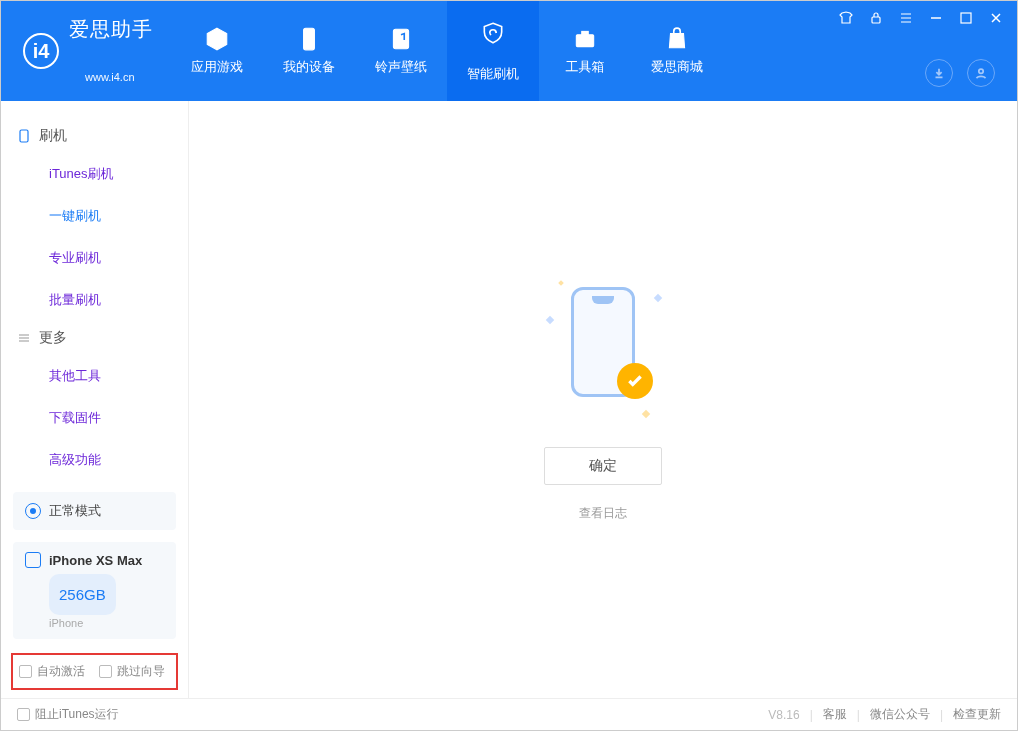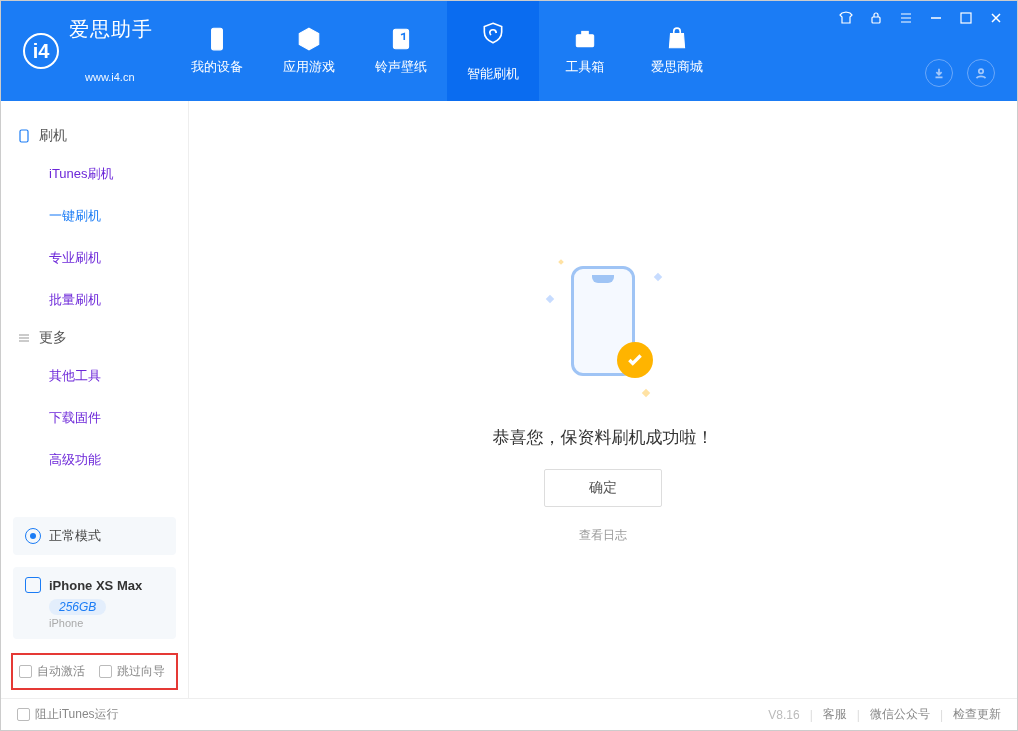--- a/index.html
+++ b/index.html
@@ -29,21 +29,21 @@
 .side-item { padding: 12px 16px 12px 48px; font-size: 13px; color: #6d28d9; cursor: pointer; }
 .side-item.active { color: #1b7cf5; }
 .side-spacer { flex: 1; }
 .side-card { margin: 6px 12px; background: #f5f8fb; border-radius: 4px; padding: 10px 12px; display: flex; align-items: center; gap: 8px; font-size: 13px; color: #444; }
 .side-card .dot { width: 16px; height: 16px; border-radius: 50%; border: 1.5px solid #1b7cf5; display: flex; align-items: center; justify-content: center; }
 .side-card .dot::after { content: ""; width: 6px; height: 6px; background: #1b7cf5; border-radius: 50%; }
 .dev-card { margin: 6px 12px 14px; background: #f5f8fb; border-radius: 4px; padding: 10px 12px; }
 .dev-row { display: flex; align-items: center; gap: 8px; }
 .dev-ico { width: 16px; height: 16px; border: 1.5px solid #1b7cf5; border-radius: 3px; }
 .dev-name { font-weight: bold; color: #333; font-size: 13px; }
-.dev-cap { display: inline-block; margin: 6px 0 2px 24px; background: #e3eefc; color: #1b7cf5; border-radius: 10px; padding: 1px 10px; font-size: 12px; font-style: italic; }
+.dev-cap { display: inline-block; margin: 6px 0 2px 24px; background: #e3eefc; color: #1b7cf5; border-radius: 10px; padding: 12px 10px; font-size: 15px; }
 .dev-type { margin-left: 24px; font-size: 11px; color: #aaa; }
 .checks-row { border: 2px solid #e53935; margin: 0 10px 8px; padding: 8px 6px; display: flex; gap: 14px; align-items: center; }
 .chk { display: flex; align-items: center; gap: 5px; font-size: 12px; color: #888; cursor: pointer; }
 .chk .box { width: 13px; height: 13px; border: 1px solid #bbb; border-radius: 2px; }
 
 .main { flex: 1; display: flex; flex-direction: column; align-items: center; justify-content: center; gap: 20px; }
 .phone-illus { position: relative; width: 120px; height: 150px; }
 .phone-body { position: absolute; left: 28px; top: 10px; width: 64px; height: 110px; border: 3px solid #9fc4f5; border-radius: 12px; background: #f5f9ff; }
 .phone-body::before { content: ""; position: absolute; top: 6px; left: 50%; transform: translateX(-50%); width: 22px; height: 8px; background: #9fc4f5; border-radius: 0 0 6px 6px; }
 .badge-circle { position: absolute; right: 10px; bottom: 28px; width: 36px; height: 36px; background: #ffb400; border-radius: 50%; display: flex; align-items: center; justify-content: center; }
@@ -107,32 +107,32 @@
       <div class="logo-circle">i4</div>
       <div class="logo-text">
         <span class="logo-title">爱思助手</span>
         <span class="logo-url">www.i4.cn</span>
       </div>
     </div>
     <div class="tabs">
       <div class="tab">
         <span class="tab-icon">
             <svg viewBox="0 0 24 24">
+              <path d="M12 2l9 5v10l-9 5-9-5V7z" fill="#fff"></path>
+            </svg>
+          </span>
+        <span>应用游戏</span>
+      </div>
+      <div class="tab">
+        <span class="tab-icon">
+            <svg viewBox="0 0 24 24">
               <rect x="7" y="2" width="10" height="20" rx="2" fill="#fff"></rect>
             </svg>
           </span>
         <span>我的设备</span>
-      </div>
-      <div class="tab">
-        <span class="tab-icon">
-            <svg viewBox="0 0 24 24">
-              <path d="M12 2l9 5v10l-9 5-9-5V7z" fill="#fff"></path>
-            </svg>
-          </span>
-        <span>应用游戏</span>
       </div>
       <div class="tab">
         <span class="tab-icon">
             <svg viewBox="0 0 24 24">
               <rect x="5" y="3" width="14" height="18" rx="2" fill="#fff"></rect>
               <path d="M12 8l3-1v6" stroke="#1b7cf5" stroke-width="1.5" fill="none"></path>
             </svg>
           </span>
         <span>铃声壁纸</span>
       </div>
@@ -240,21 +240,20 @@
         <span class="spark s2"></span>
         <span class="spark s3"></span>
         <span class="spark s4"></span>
         <div class="phone-body"></div>
         <div class="badge-circle">
             <svg viewBox="0 0 16 16">
               <path d="M3 8l3 3 7-7"></path>
             </svg>
           </div>
       </div>
-      <div class="msg">恭喜您，保资料刷机成功啦！</div>
       <button class="ok-btn">确定</button>
       <a class="log-link">查看日志</a>
     </div>
   </div>
 
   <div class="footer">
     <label class="chk">
       <span class="box"></span>
       <span>阻止iTunes运行</span>
     </label>

